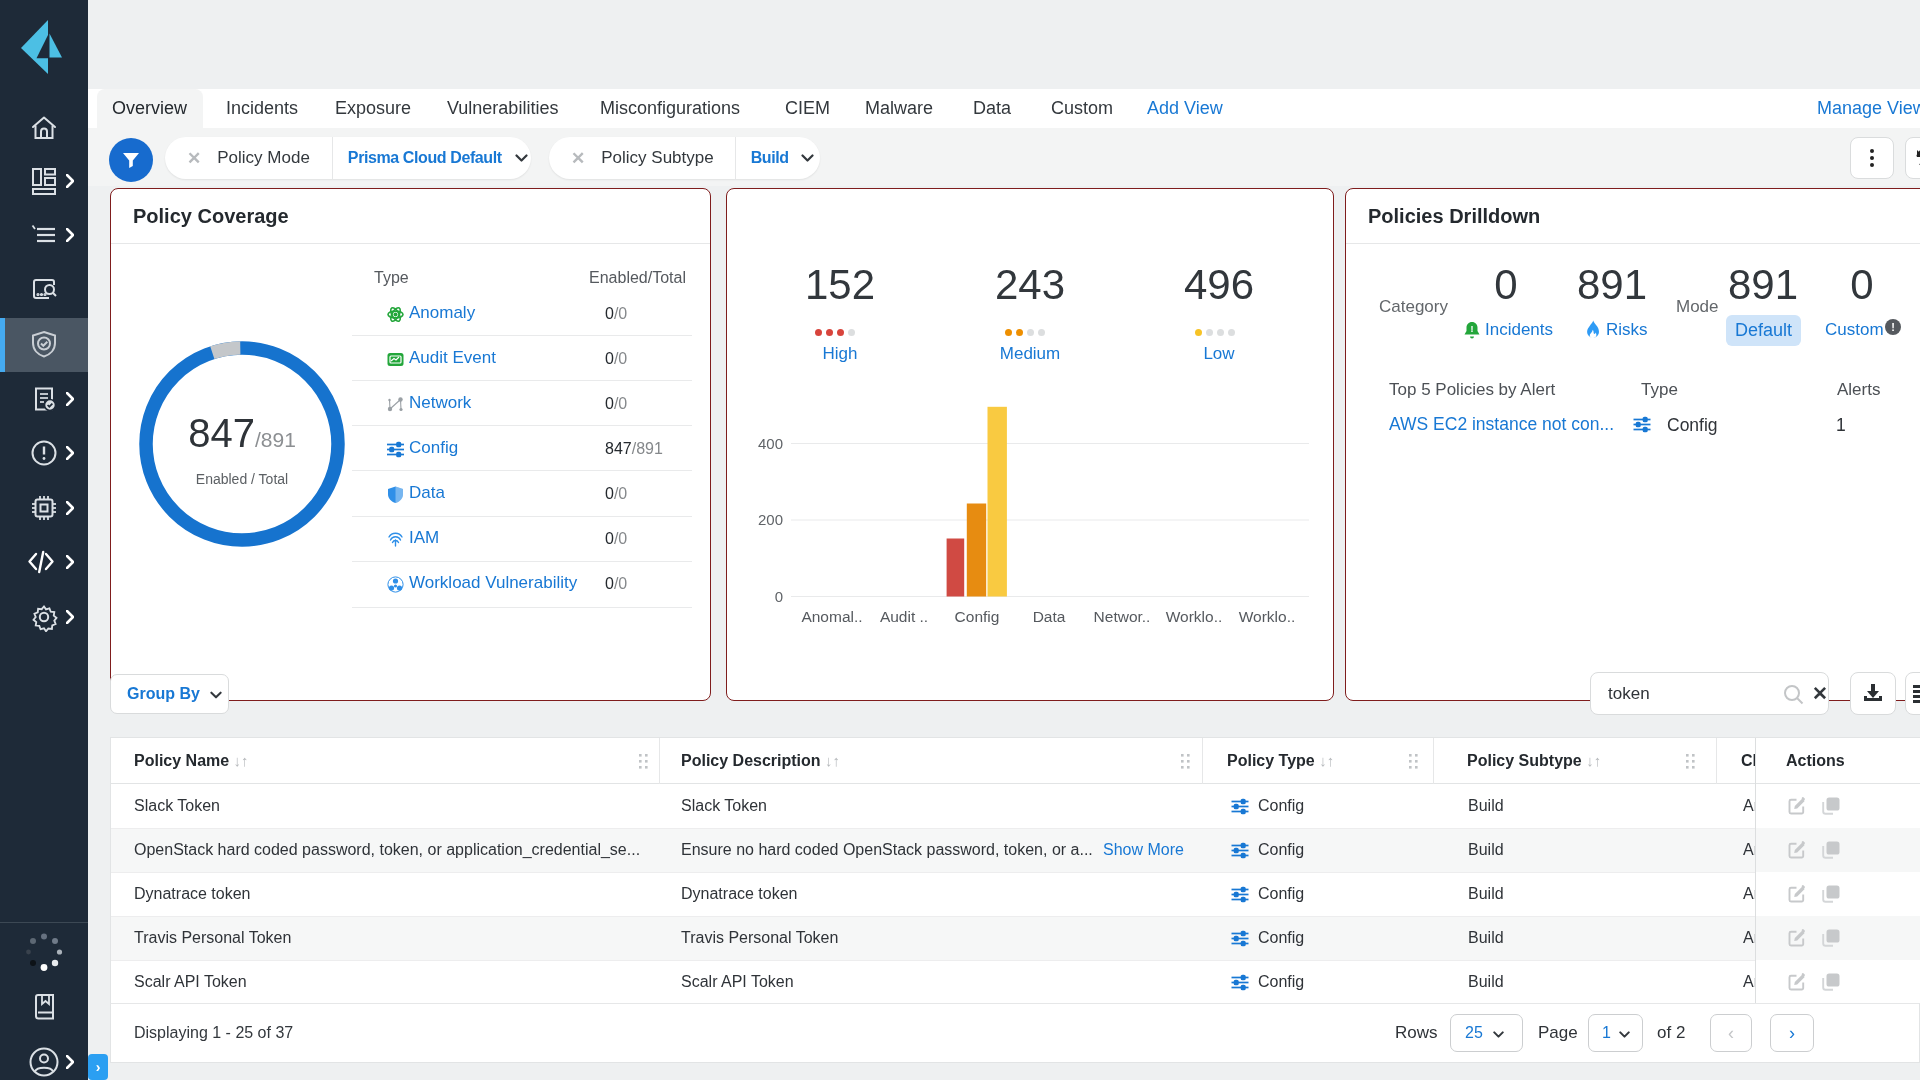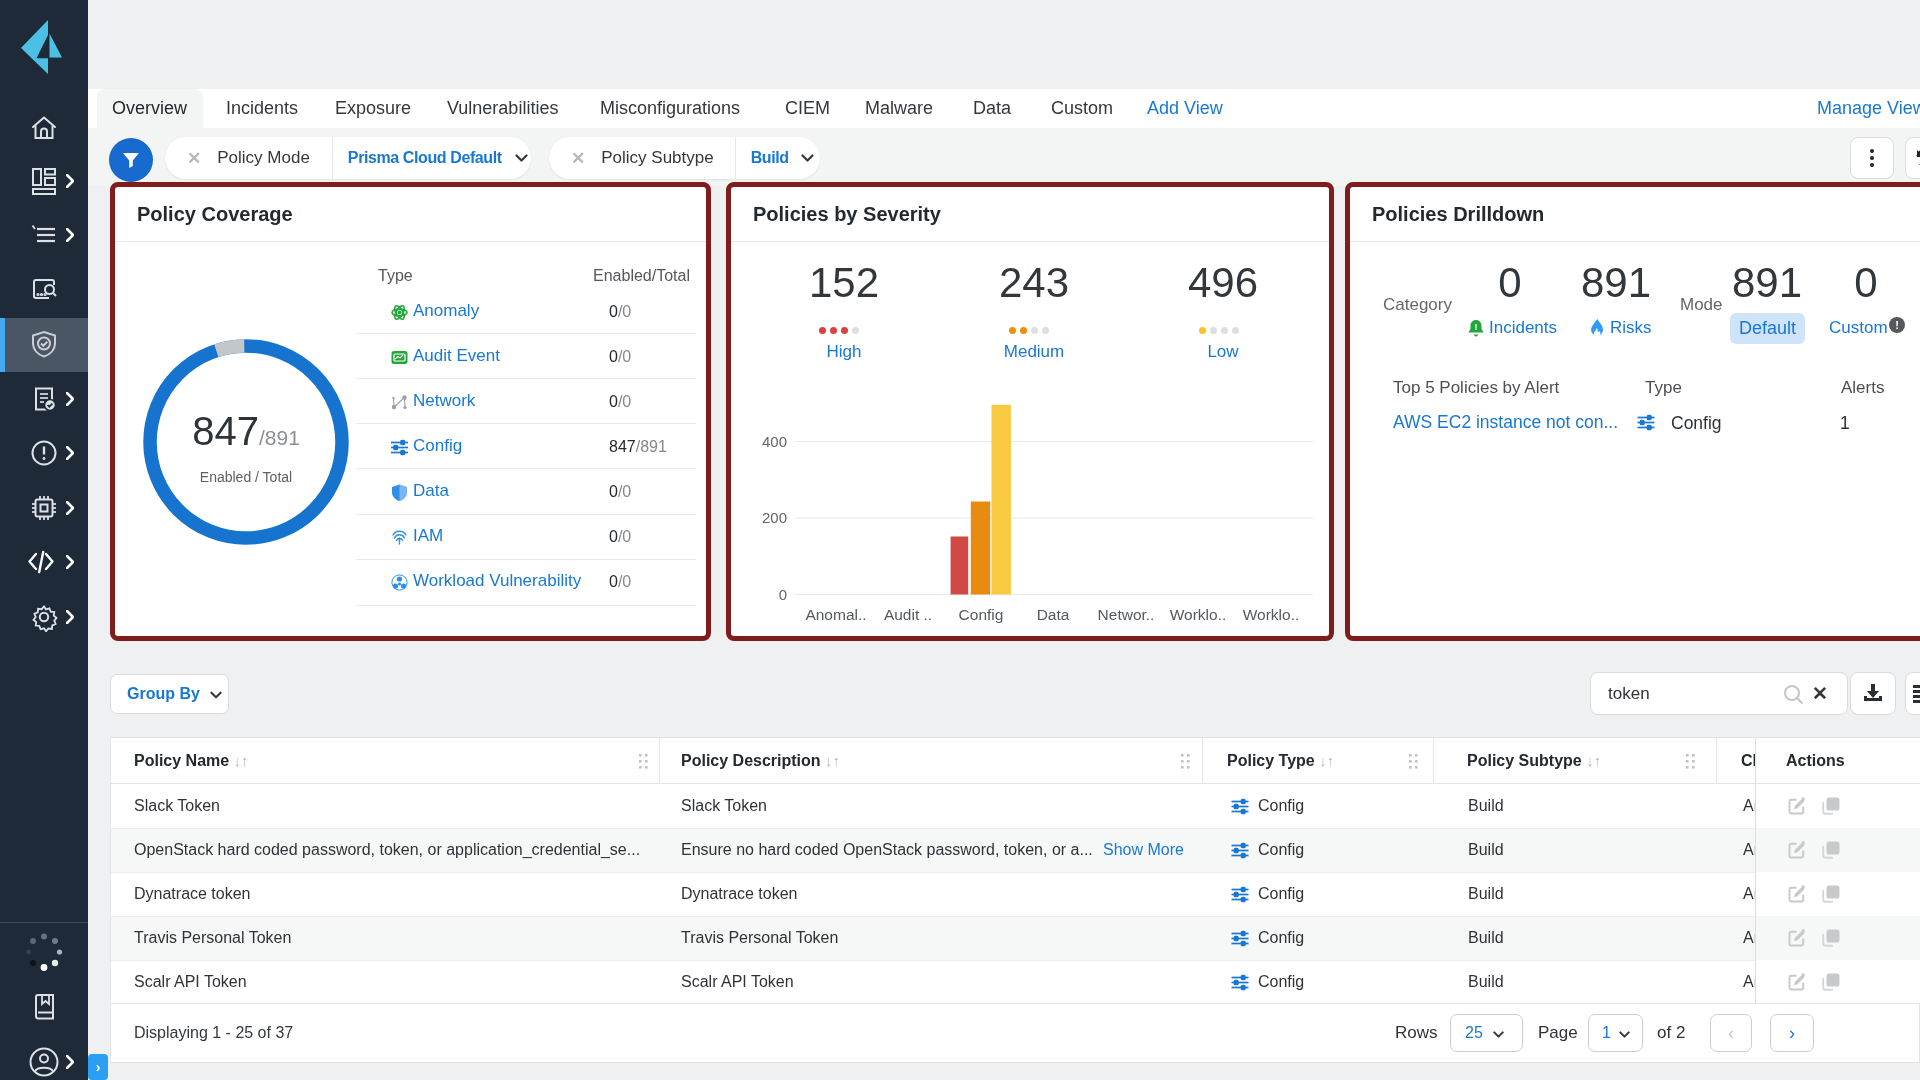--- a/index.html
+++ b/index.html
@@ -33,41 +33,41 @@
 #fcircle { position:absolute; left:21px; top:10px; width:44px; height:44px; border-radius:50%; background:#176bce; }
 .pill { position:absolute; top:9px; height:42px; background:#fff; border-radius:21px; box-shadow:0 1px 2px rgba(0,0,0,0.08); display:flex; align-items:center; white-space:nowrap; }
 .pill .x { color:#b7babd; font-size:17px; font-weight:700; }
 .pill .lab { color:#33383d; font-size:17px; }
 .pill .sep { flex:0 0 1px; width:1px; height:42px; background:#e6e7e8; }
 .pill svg { flex:none; }
 .pill .val { color:#1878d4; font-size:16px; font-weight:700; letter-spacing:-0.4px; }
 .fbtn { position:absolute; top:9px; width:44px; height:42px; background:#fff; border:1px solid #dadcdd; border-radius:8px; display:flex; align-items:center; justify-content:center; }
 
 
-.card { position:absolute; top:182px; height:459px; background:#fff; border:5px solid #7f1d1d; border-radius:8px; }
+.card { position:absolute; top:188px; height:513px; background:#fff; border:1px solid #7f1d1d; border-radius:8px; }
 .cardhead { height:55px; border-bottom:1px solid #e6e7e8; line-height:55px; padding-left:22px; font-size:20px; font-weight:700; color:#24292e; }
 .tline { position:absolute; left:241px; width:340px; height:1px; background:#e9eaeb; }
 .tlink { position:absolute; left:298px; font-size:17px; font-weight:400; color:#1878d4; }
 .tval { position:absolute; left:494px; font-size:16px; color:#24292e; font-weight:400; }
 .tval span { color:#85888b; font-weight:400; }
 .ticon { position:absolute; left:276px; width:17px; height:17px; }
 
 
 .bignum { position:absolute; font-size:42px; font-weight:400; color:#32373c; }
 .sevlabel { position:absolute; font-size:17px; font-weight:400; color:#1878d4; }
 .dotrow { position:absolute; display:flex; gap:4px; }
 .dotrow i { width:7px; height:7px; border-radius:50%; display:block; }
 
 
 .ddlabel { position:absolute; font-size:17px; color:#63676b; }
 .ddhead { position:absolute; font-size:17px; color:#4c5055; }
 
 
 #groupby { position:absolute; left:110px; top:674px; width:119px; height:40px; background:#fff; border:1px solid #d9dbdc; border-radius:7px; line-height:38px; }
-#searchbox { position:absolute; left:1590px; top:672px; width:258px; height:43px; background:#fff; border:1px solid #d9dbdc; border-radius:8px; line-height:41px; }
+#searchbox { position:absolute; left:1590px; top:672px; width:239px; height:43px; background:#fff; border:1px solid #d9dbdc; border-radius:8px; line-height:41px; }
 .sqbtn { position:absolute; top:672px; width:46px; height:43px; background:#fff; border:1px solid #d9dbdc; border-radius:8px; display:flex; align-items:center; justify-content:center; }
 
 
 #table { position:absolute; left:110px; top:737px; width:1810px; height:326px; background:#fff; border:1px solid #e2e4e5; border-bottom:none; }
 #thead { position:absolute; left:0; top:0; width:1810px; height:46px; background:#fff; border-bottom:1px solid #e2e4e5; }
 .th { position:absolute; top:0; height:46px; line-height:46px; font-size:16px; font-weight:700; color:#24292e; white-space:nowrap; }
 .sort { color:#b7babd; font-size:15px; font-weight:400; }
 .hdiv { position:absolute; top:0; width:1px; height:46px; background:#e6e7e8; }
 .grip { position:absolute; top:16px; width:10px; height:16px; }
 .row { position:absolute; left:0; width:1848px; height:44px; }
@@ -393,21 +393,20 @@
   <div class="tline" style="top:146px;"></div>
   <div class="tline" style="top:191px;"></div>
   <div class="tline" style="top:236px;"></div>
   <div class="tline" style="top:281px;"></div>
   <div class="tline" style="top:327px;"></div>
   <div class="tline" style="top:372px;"></div>
   <div class="tline" style="top:418px;"></div>
 </div>
 
 <div class="card" id="card2" style="left:726px;width:608px;">
-  <div class="cardhead">Policies by Severity</div>
   <div class="bignum" style="left:33px;top:72px;width:160px;text-align:center;">152</div>
   <div class="bignum" style="left:223px;top:72px;width:160px;text-align:center;">243</div>
   <div class="bignum" style="left:412px;top:72px;width:160px;text-align:center;">496</div>
   <div class="dotrow" style="left:88px;top:140px;">
         <i style="background:#d8443c;"></i>
         <i style="background:#d8443c;"></i>
         <i style="background:#d8443c;"></i>
         <i style="background:#dcdedf;"></i>
       </div>
   <div class="dotrow" style="left:278px;top:140px;">

